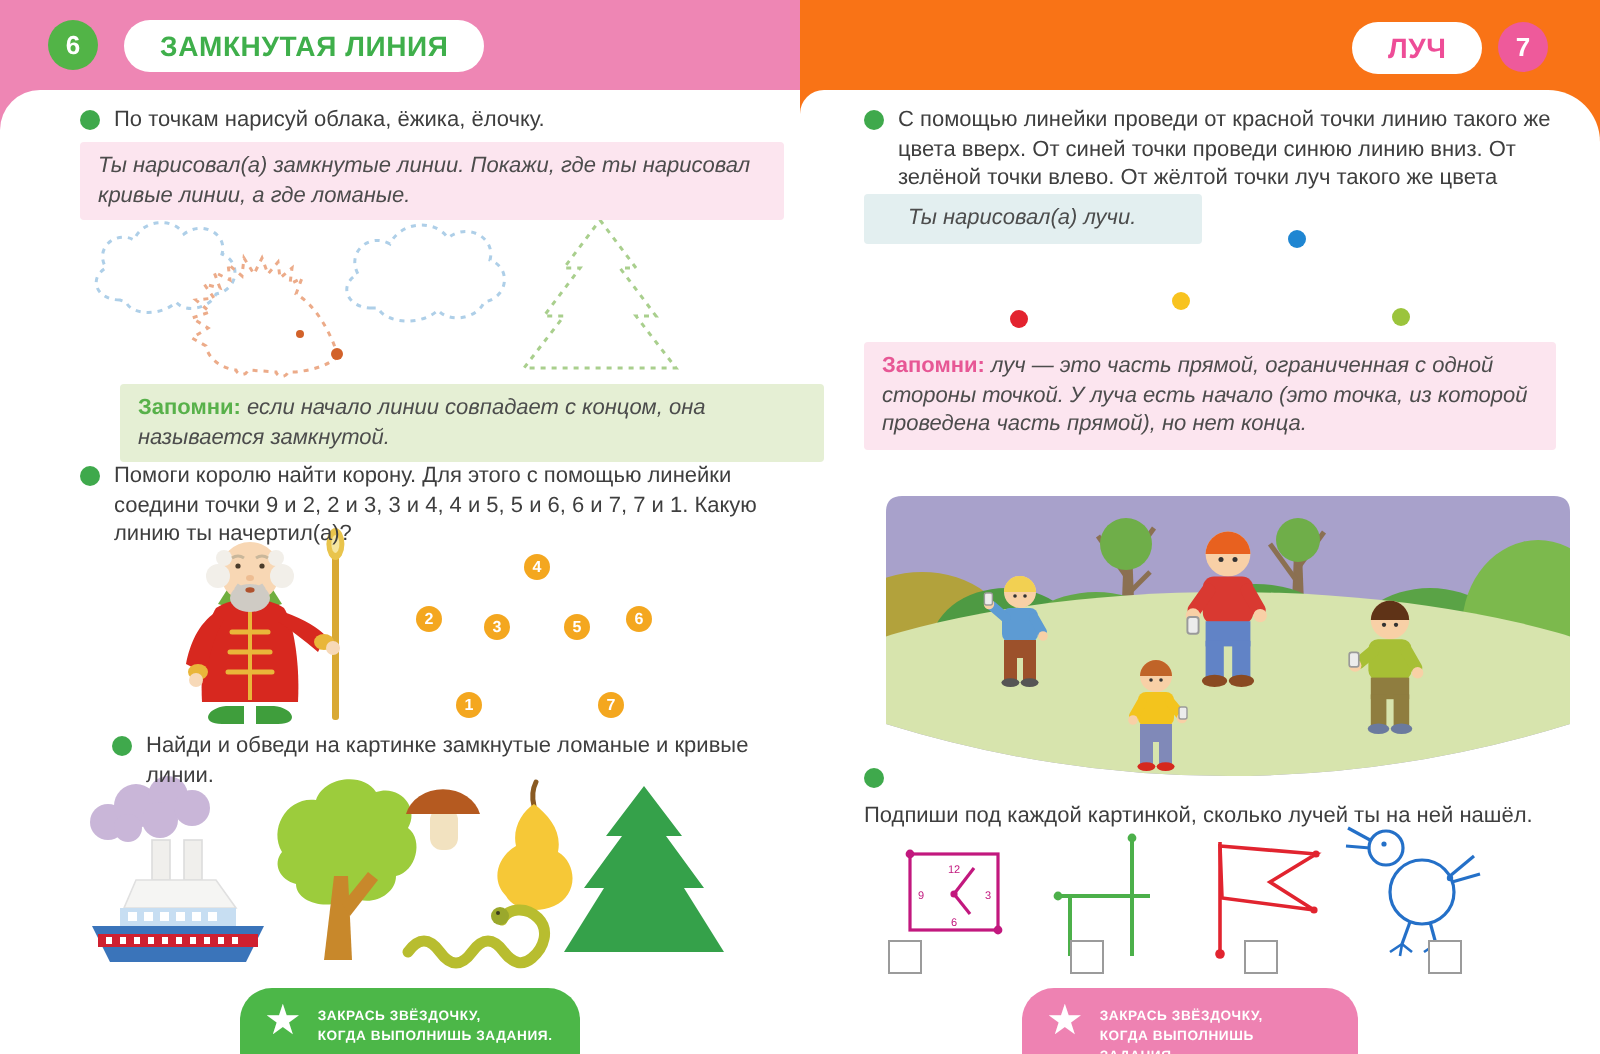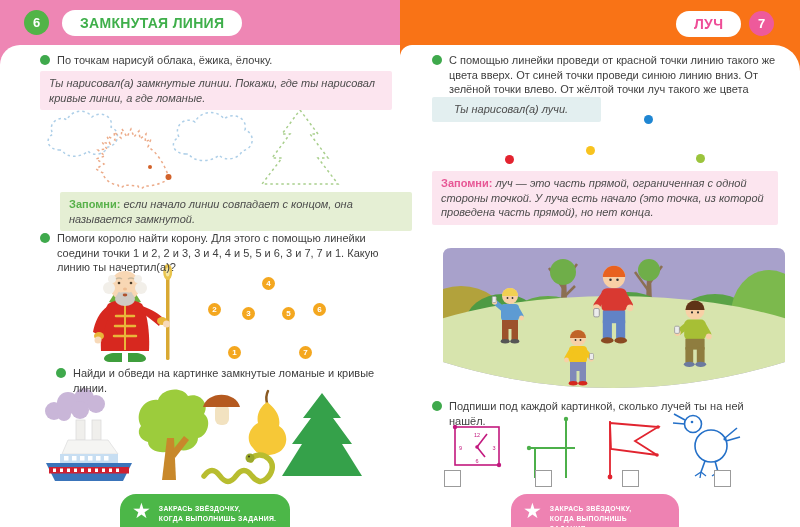--- a/index.html
+++ b/index.html
@@ -95,21 +95,21 @@
       </g>
     </svg>
 
     <div class="box greenbg" style="left:40px;top:192px;width:334px;margin-left:20px;">
       <span class="memo-label green">Запомни:</span>
       <span>если начало линии совпадает с концом, она называется замкнутой.</span>
     </div>
 
     <div class="task" style="left:40px;top:231px;width:348px;">
       <span class="bullet"></span>
-      <span>Помоги королю найти корону. Для этого с помощью линейки соедини точки 1 и 2, 2 и 3, 3 и 4, 4 и 5, 5 и 6, 3 и 7, 7 и 1. Какую линию ты начертил(а)?</span>
+      <span>Помоги королю найти корону. Для этого с помощью линейки соедини точки 9 и 2, 2 и 3, 3 и 4, 4 и 5, 5 и 6, 6 и 7, 7 и 1. Какую линию ты начертил(а)?</span>
     </div>
 
     <svg style="left:75px;top:262px;" width="110" height="102" viewBox="0 0 110 102">
       <rect x="91" y="14" width="3.5" height="84" rx="1.5" fill="#d9a933"></rect>
       <ellipse cx="92.7" cy="10" rx="4.5" ry="8" fill="#e9c44c"></ellipse>
       <ellipse cx="92.7" cy="10" rx="2" ry="4.5" fill="#f6e6a0"></ellipse>
       <path d="M38,91 c-10,1 -13,9 -2,9 l11,0 0,-9 z" fill="#3f9e3c"></path>
       <path d="M62,91 c10,1 13,9 2,9 l-11,0 0,-9 z" fill="#3f9e3c"></path>
       <path d="M34,40 L48,44 L41,29 Z" fill="#6fae3e"></path>
       <path d="M66,40 L52,44 L59,29 Z" fill="#6fae3e"></path>
@@ -366,21 +366,21 @@
           <circle cx="-11.5" cy="22" r="2.4" fill="#f8d0a6"></circle>
           <rect x="-8" y="24" width="16" height="9" fill="#8089b8"></rect>
           <rect x="-8" y="31" width="6.5" height="13" fill="#8089b8"></rect>
             <rect x="1.5" y="31" width="6.5" height="13" fill="#8089b8"></rect>
           <ellipse cx="-4.8" cy="45.3" rx="4.5" ry="2.2" fill="#d5281e"></ellipse>
             <ellipse cx="4.8" cy="45.3" rx="4.5" ry="2.2" fill="#d5281e"></ellipse>
         </g>
       </g>
     </svg>
 
-    <div class="task" style="left:32px;top:399px;width:348px;">
+    <div class="task" style="left:32px;top:382px;width:348px;flex-direction:column;">
       <span class="bullet"></span>
       <span>Подпиши под каждой картинкой, сколько лучей ты на ней нашёл.</span>
     </div>
 
     <svg style="left:35px;top:410px;" width="350" height="82" viewBox="0 0 350 82">
       <g stroke="#c2187e" fill="none" stroke-width="1.6">
         <rect x="20" y="17" width="44" height="38"></rect>
         <circle cx="20" cy="17" r="2.2" fill="#c2187e" stroke="none"></circle>
         <circle cx="64" cy="55" r="2.2" fill="#c2187e" stroke="none"></circle>
         <circle cx="42" cy="37" r="1.8" fill="#c2187e" stroke="none"></circle>

